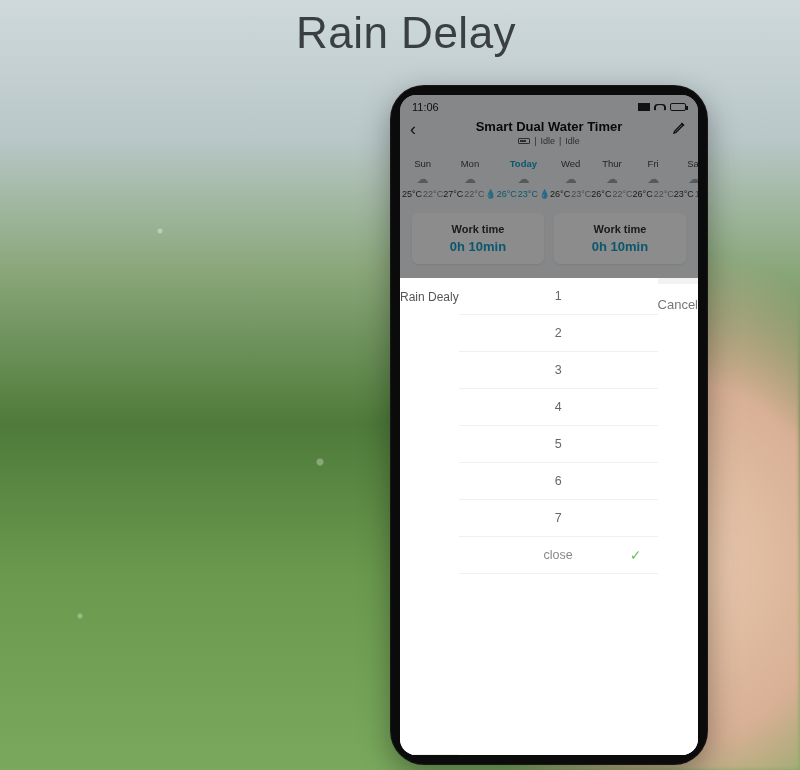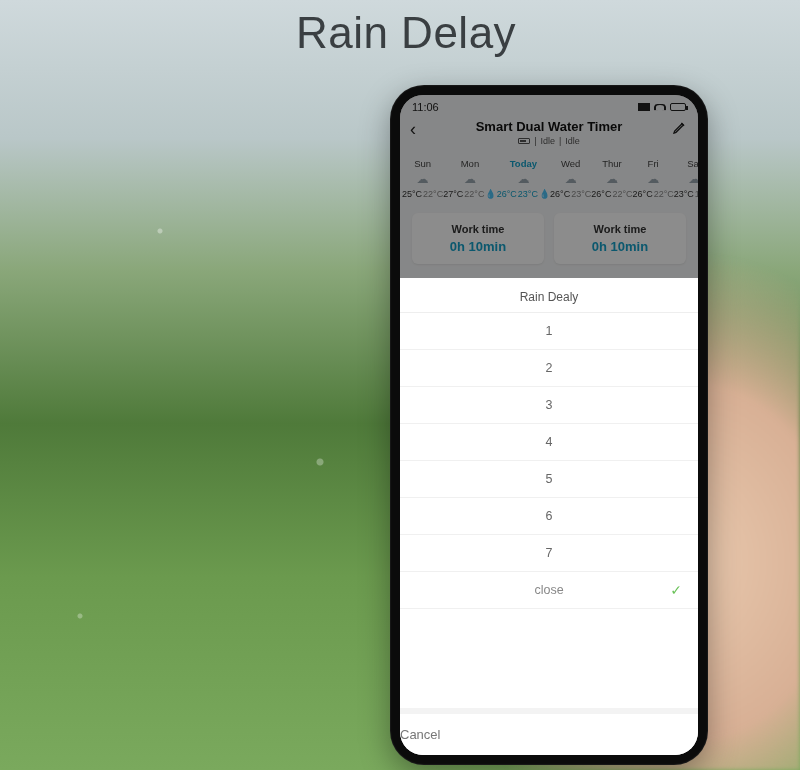--- a/index.html
+++ b/index.html
@@ -41,21 +41,21 @@
     background: #0b0b0b;
     border-radius: 34px;
     padding: 10px;
     box-shadow: 0 10px 30px rgba(0,0,0,0.35), inset 0 0 2px rgba(255,255,255,0.2);
     z-index: 2;
   }
   .screen {
     position: relative;
     width: 100%; height: 100%;
     background: #f5f6f7;
-    border-radius: 23px;
+    border-radius: 16px;
     overflow: hidden;
     display: flex;
     flex-direction: column;
   }
   .dimmed {
     position: relative;
     flex: 0 0 auto;
   }
   .dim-overlay {
     position: absolute; inset: 0;
@@ -119,21 +119,21 @@
     padding:10px 0; text-align:center;
     box-shadow: 0 1px 2px rgba(0,0,0,0.08);
   }
   .card-title { font-size:11px; font-weight:600; color:#333; }
   .card-val { font-size:13px; font-weight:700; color:#15a0c8; margin-top:4px; }
 
   
   .sheet {
     flex: 1 1 auto;
     background:#fff;
-    display:flex; flex-direction:column;
+    display:flex; flex-direction:row;
     z-index: 10;
   }
   .sheet-title {
     text-align:center; font-size:12px; color:#555;
     padding:12px 0 8px;
     border-bottom: 1px solid #eee;
   }
   .options { flex:1; overflow:hidden; }
   .opt {
     position: relative;

